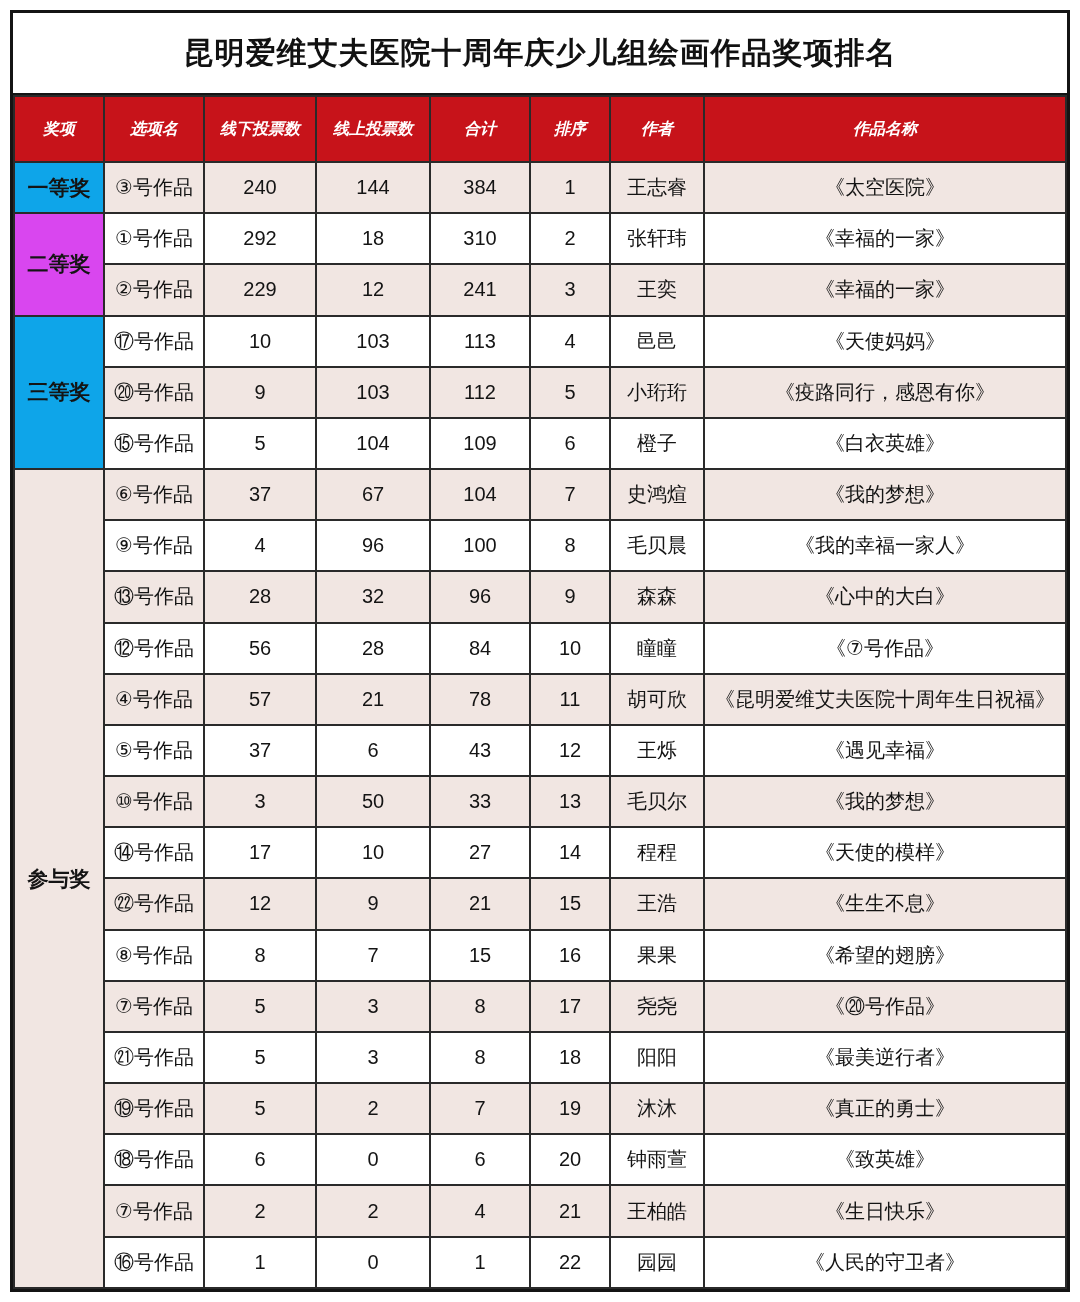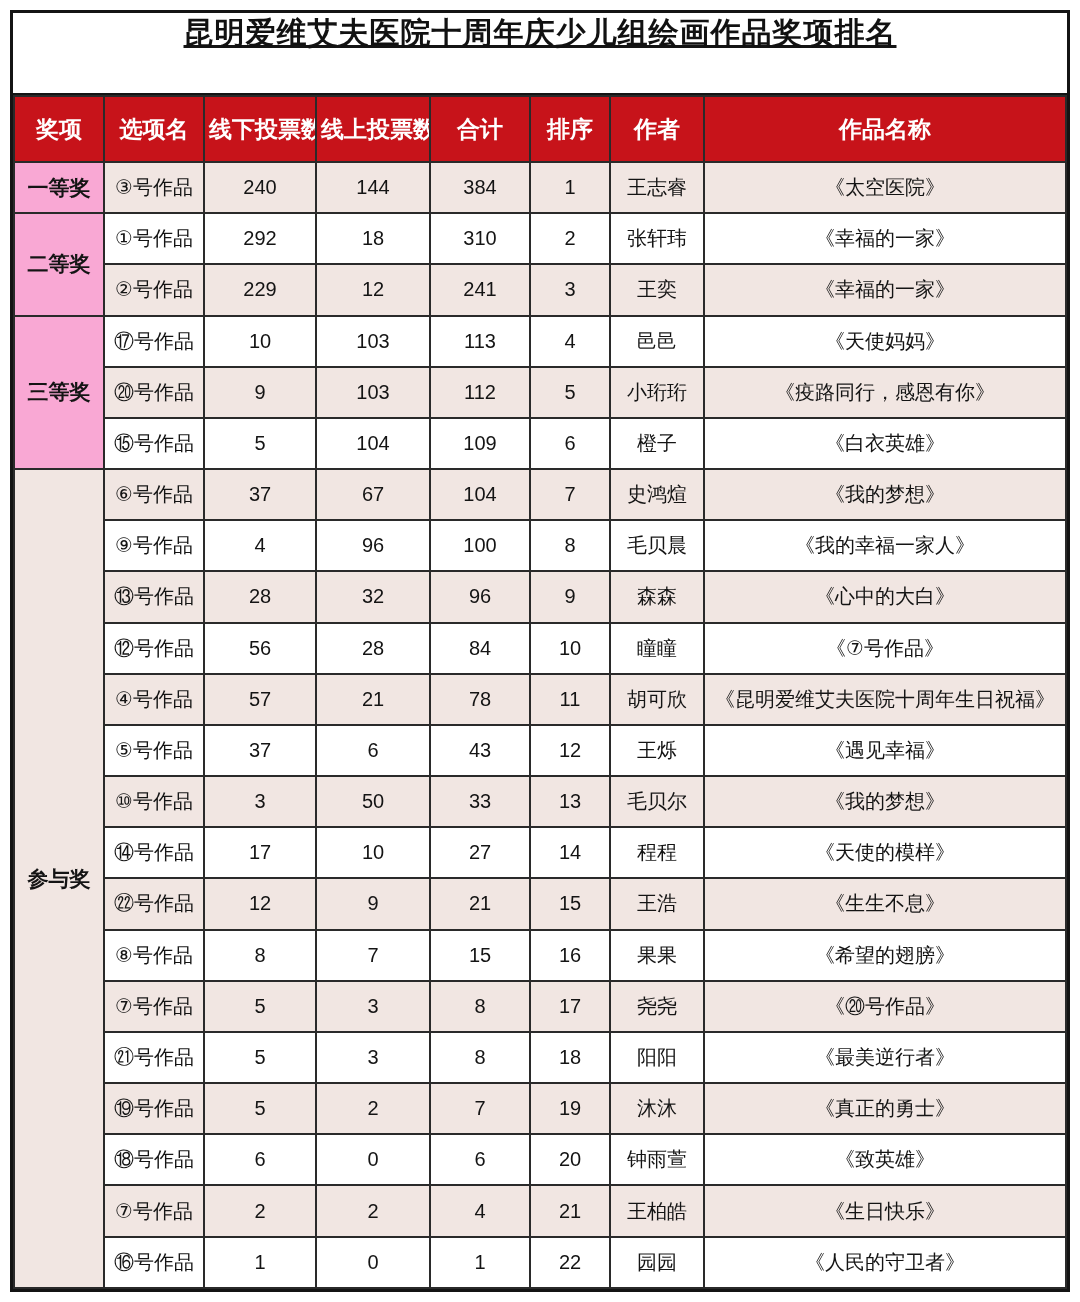--- a/index.html
+++ b/index.html
@@ -21,24 +21,24 @@
     height: 100%;
     box-sizing: border-box;
     border: 3px solid #141414;
     display: flex;
     flex-direction: column;
   }
   .title-bar {
     height: 80px;
     flex: 0 0 auto;
     display: flex;
+    align-items: center;
     justify-content: center;
     background: #ffffff;
     border-bottom: 2px solid #141414;
-    text-decoration: underline;
   }
   .title-bar h1 {
     margin: 0;
     font-size: 30px;
     font-weight: bold;
     letter-spacing: 1px;
     color: #111111;
   }
   table.award-table {
     border-collapse: collapse;
@@ -50,39 +50,40 @@
     border: 2px solid #2a2a2a;
     text-align: center;
     vertical-align: middle;
     padding: 0 4px;
     overflow: hidden;
     white-space: nowrap;
   }
   table.award-table thead th {
     background: #c7131a;
     color: #ffffff;
-    font-size: 23px;
+    font-size: 16px;
     font-weight: bold;
     height: 64px;
+    font-style: italic;
   }
   table.award-table tbody td {
     font-size: 20px;
     height: 47px; 
     background: #ffffff;
   }
   table.award-table tbody tr.band-pink td {
     background: #f1e6e2;
   }
   table.award-table tbody td.award-cell {
     font-weight: bold;
     font-size: 21px;
-    background: #f9a8d4;
+    background: #d946ef;
   }
   table.award-table tbody td.award-cell.award-pink {
-    background: #f9a8d4;
+    background: #0ea5e9;
   }
   
   col.c-award   { width: 90px; }
   col.c-option  { width: 100px; }
   col.c-offline { width: 112px; }
   col.c-online  { width: 114px; }
   col.c-total   { width: 100px; }
   col.c-rank    { width: 80px; }
   col.c-author  { width: 94px; }
   col.c-work    { width: auto; }

